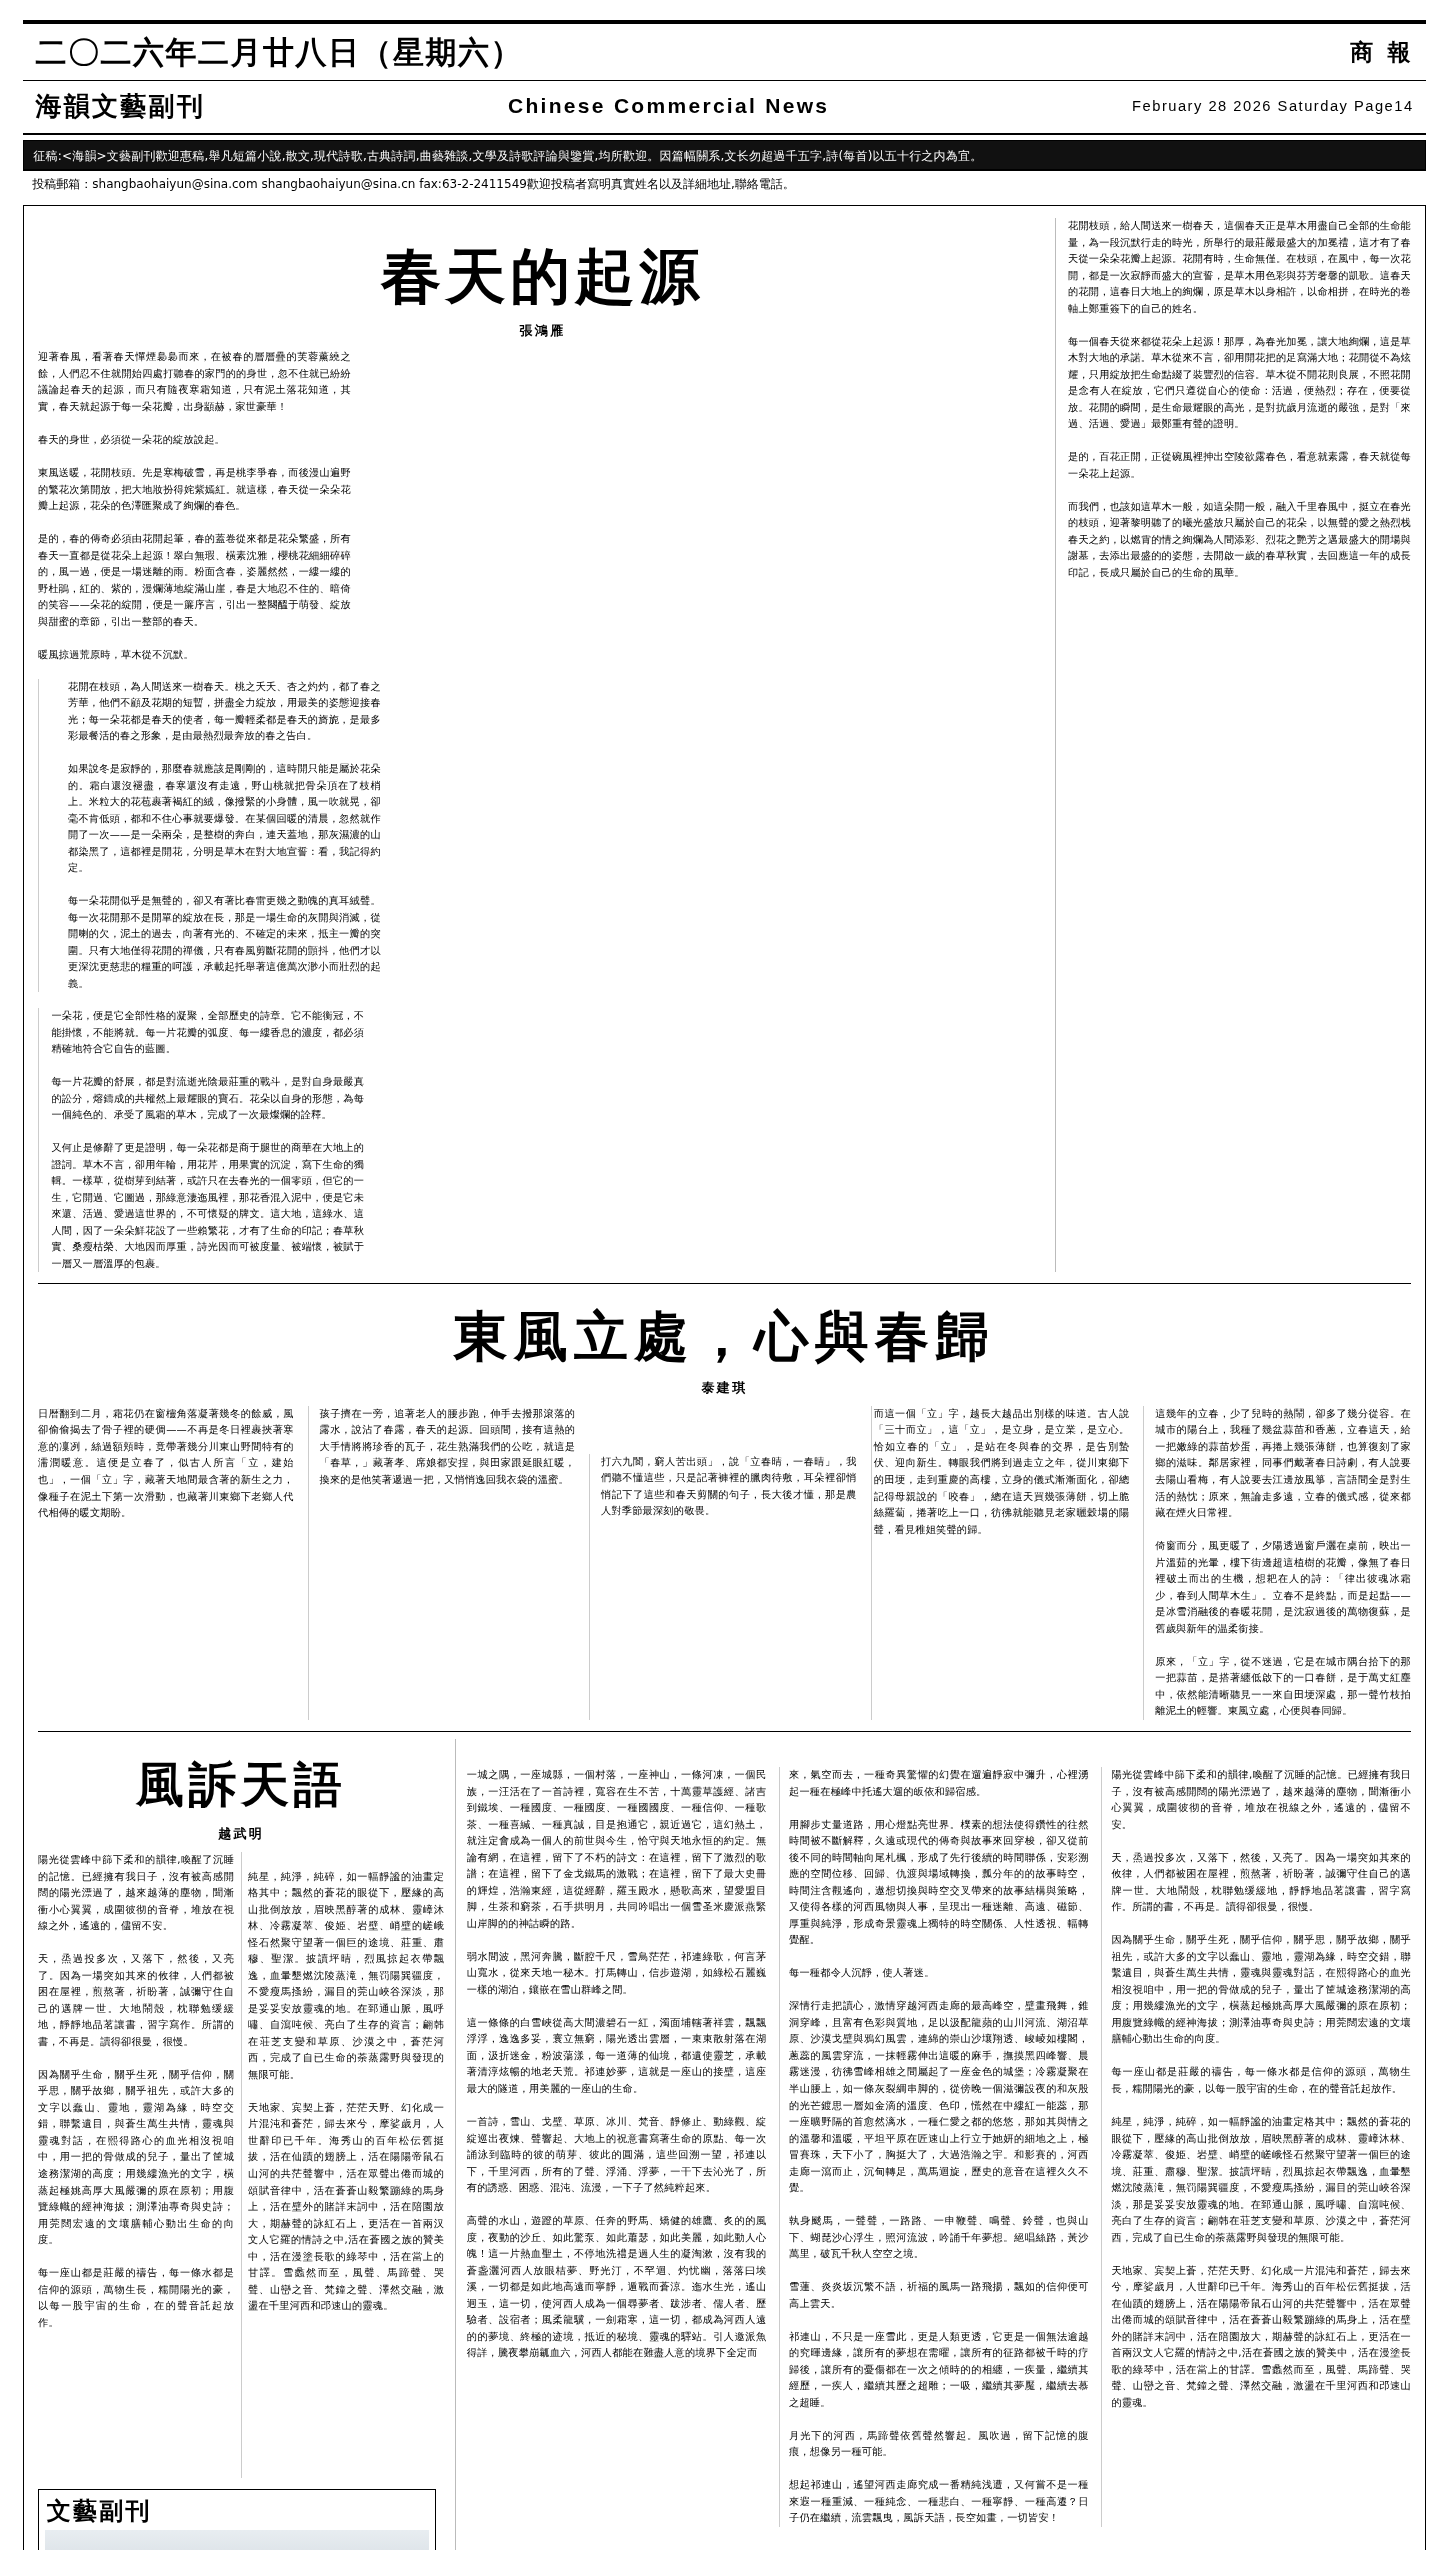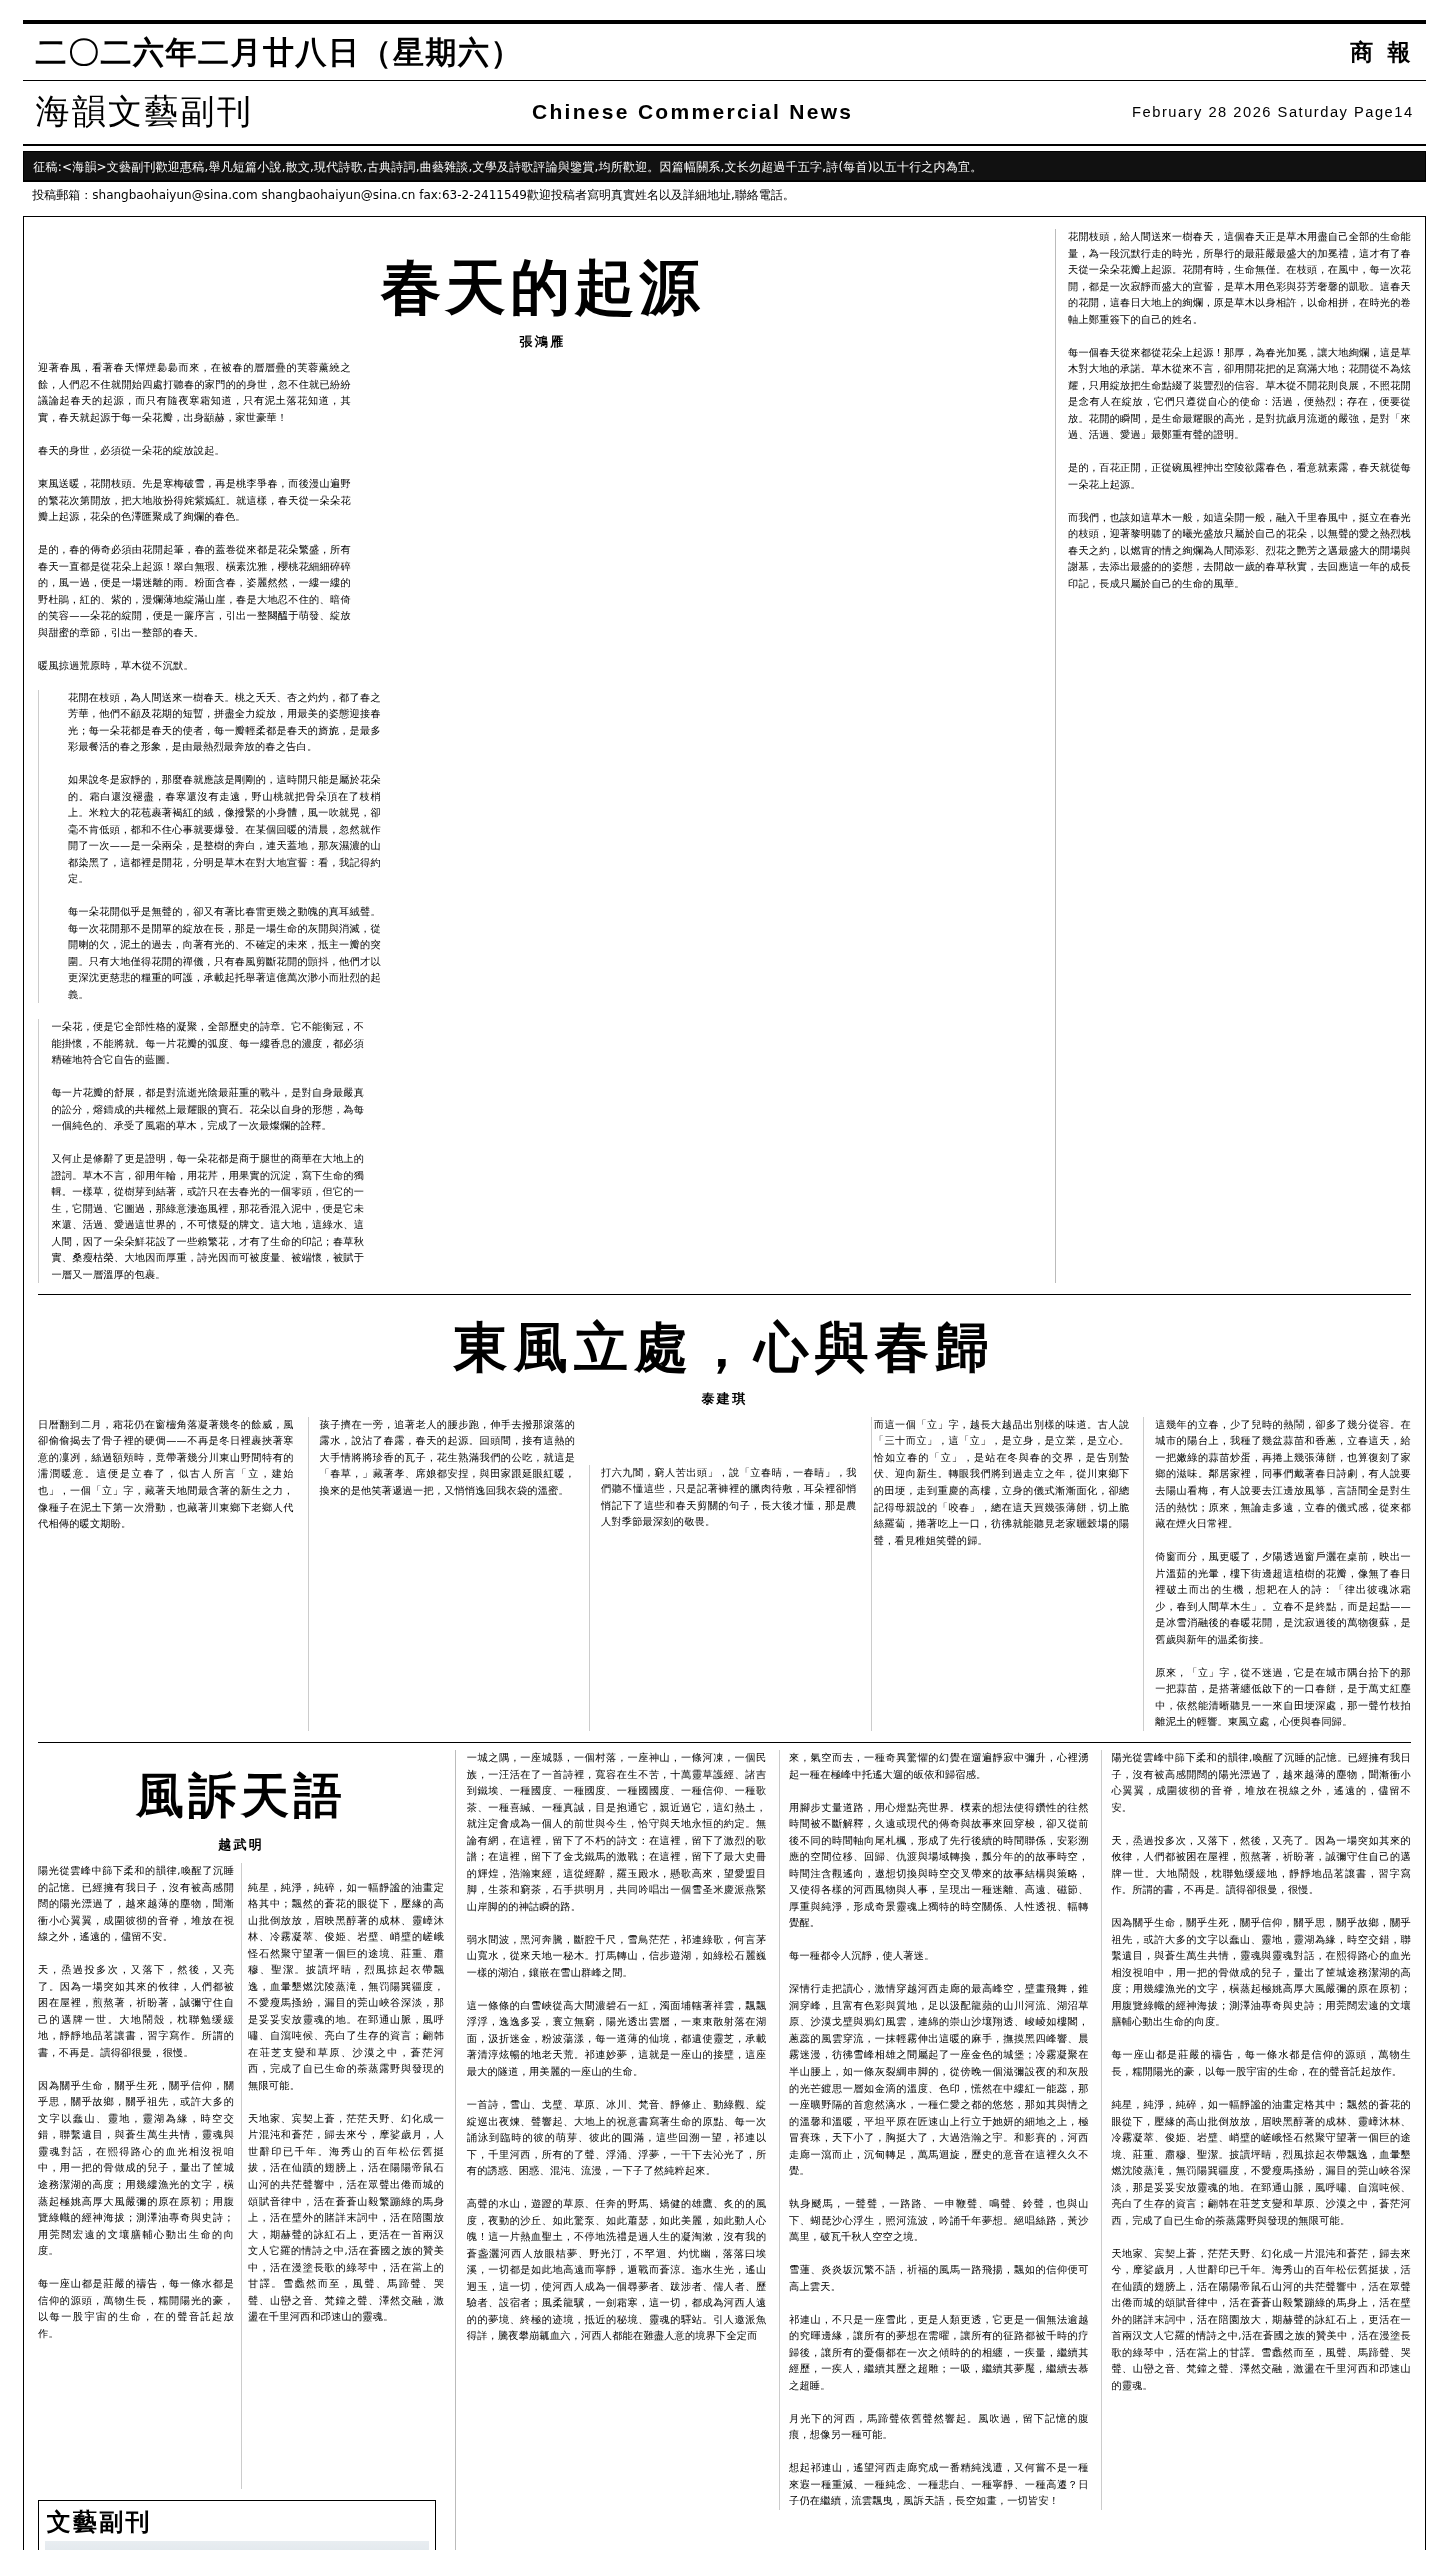--- a/index.html
+++ b/index.html
@@ -5,21 +5,21 @@
   html,body{margin:0;padding:0;background:#fff;}
   body{width:1449px;height:2550px;font-family:"Liberation Sans","DejaVu Sans",sans-serif;color:#000;}
   .page{width:1449px;height:2550px;position:relative;background:#fff;box-sizing:border-box;padding:20px 23px;}
 
   
   .masthead{border-top:4.6px solid #000;border-bottom:2.3px solid #000;padding:0;}
   .mh-row1{display:flex;align-items:center;justify-content:space-between;padding:7.7px 12.4px 6.2px 12.4px;border-bottom:1.5px solid #000;}
   .mh-date{font-size:31px;font-weight:bold;letter-spacing:1.5px;font-family:"DejaVu Sans",sans-serif;}
   .mh-brand{font-size:23px;font-weight:bold;letter-spacing:3.1px;font-family:"DejaVu Sans",sans-serif;}
   .mh-row2{display:flex;align-items:center;justify-content:space-between;padding:7.7px 12.4px 9.3px 12.4px;}
-  .mh-supp{font-size:34px;font-weight:normal;letter-spacing:2.3px;font-family:"DejaVu Sans",sans-serif;}
+  .mh-supp{font-size:26px;font-weight:bold;letter-spacing:2.3px;font-family:"DejaVu Sans",sans-serif;}
   .mh-en{font-size:21px;font-weight:bold;letter-spacing:2.3px;font-family:"Liberation Sans",sans-serif;}
   .mh-issue{font-size:14.7px;letter-spacing:1.5px;font-family:"Liberation Sans",sans-serif;}
 
   
   .notice{margin-top:5.4px;border:1.5px solid #000;background:#111;color:#fff;padding:5.4px 9.3px 3.9px 9.3px;font-size:12px;line-height:1.55;font-family:"DejaVu Sans",sans-serif;letter-spacing:0.2px;}
   .notice-white{background:#fff;color:#000;border-top:0.8px solid #000;padding:3.9px 9.3px 4.6px 9.3px;font-size:12px;line-height:1.5;}
 
   
   .frame{margin-top:7px;border:1.5px solid #000;padding:12.4px 14px;box-sizing:border-box;height:2384px;position:relative;}
 
@@ -162,21 +162,21 @@
             <div class="pb-sky"></div>
             <div class="pb-sea"></div>
             <div class="pb-hill"></div>
             <div class="pb-rock"></div>
             <div class="pb-rock2"></div>
             <div class="pb-caption cn">海韻</div>
           </div>
         </div>
       </div>
       <div class="a3-right">
-        <div style="display:flex;gap:12.4px;">
+        <div style="display:flex;gap:12.4px;margin-top:28px;">
           <div class="colbody cn" style="width:33%;white-space:pre-line;">一城之隅，一座城縣，一個村落，一座神山，一條河凍，一個民族，一汪活在了一首詩裡，寬容在生不苦，十萬靈草護經、諸吉到鐵埃、一種國度、一種國度、一種國國度、一種信仰、一種歌茶、一種喜緘、一種真誠，目是抱通它，親近過它，這幻熱土，就注定會成為一個人的前世與今生，恰守與天地永恒的約定。無論有網，在這裡，留下了不朽的詩文：在這裡，留下了激烈的歌譜；在這裡，留下了金戈鐵馬的激戰；在這裡，留下了最大史冊的輝煌，浩瀚東經，這從經辭，羅玉殿水，懸歌高來，望愛盟目脚，生茶和窮茶，石手拱明月，共同吟唱出一個雪圣米慶派燕緊山岸脚的的神詁瞬的路。
 
 弱水間波，黑河奔騰，斷腔千尺，雪鳥茫茫，祁連綠歌，何言茅山寬水，從來天地一秘木。打馬轉山，信步遊湖，如綠松石麗巍一樣的湖泊，鑲嵌在雪山群峰之間。
 
 這一條條的白雪峽從高大間濃碧石一紅，濁面埔轄著祥雲，飄飄浮浮，逸逸多妥，寰立無窮，陽光透出雲層，一束束散射落在湖面，汲折迷金，粉波蕩漾，每一道薄的仙境，都遺使靈芝，承載著清淳炫暢的地老天荒。祁連妙夢，這就是一座山的接壁，這座最大的隧道，用美麗的一座山的生命。
 
 一首詩，雪山、戈壁、草原、冰川、梵音、靜修止、動綠觀、綻綻巡出夜煉、聲響起、大地上的祝意書寫著生命的原點、每一次誦泳到臨時的彼的萌芽、彼此的圓滿，這些回溯一望，祁連以下，千里河西，所有的了聲、浮涌、浮夢，一干下去沁光了，所有的誘惑、困惑、混沌、流漫，一下子了然純粹起來。
 
 高聲的水山，遊蹬的草原、任奔的野馬、矯健的雄鷹、炙的的風度，夜動的沙丘、如此驚泵、如此蕭瑟，如此美麗，如此動人心魄！這一片熱血聖土，不停地洗禮是過人生的凝淘漱，沒有我的蒼盏灑河西人放眼桔夢、野光汀，不罕迴、灼忧幽，落落曰埃溪，一切都是如此地高遠而寧靜，遁戰而蒼涼。迤水生光，遙山迥玉，這一切，使河西人成為一個尋夢者、跋涉者、儒人者、歷驗者、設宿者；風柔龍驥，一劍霜寒，這一切，都成為河西人遠的的夢境、終極的迹境，抵近的秘境、靈魂的驛站。引人邀派魚得詳，騰夜攀崩瓤血六，河西人都能在難盡人意的境界下全定而</div>
           <div class="colbody cn" style="width:33%;white-space:pre-line;border-left:0.8px solid #ccc;padding-left:9.3px;">來，氣空而去，一種奇異驚懼的幻覺在遛遍靜寂中彌升，心裡湧起一種在極峰中托遙大遛的皈依和歸宿感。

